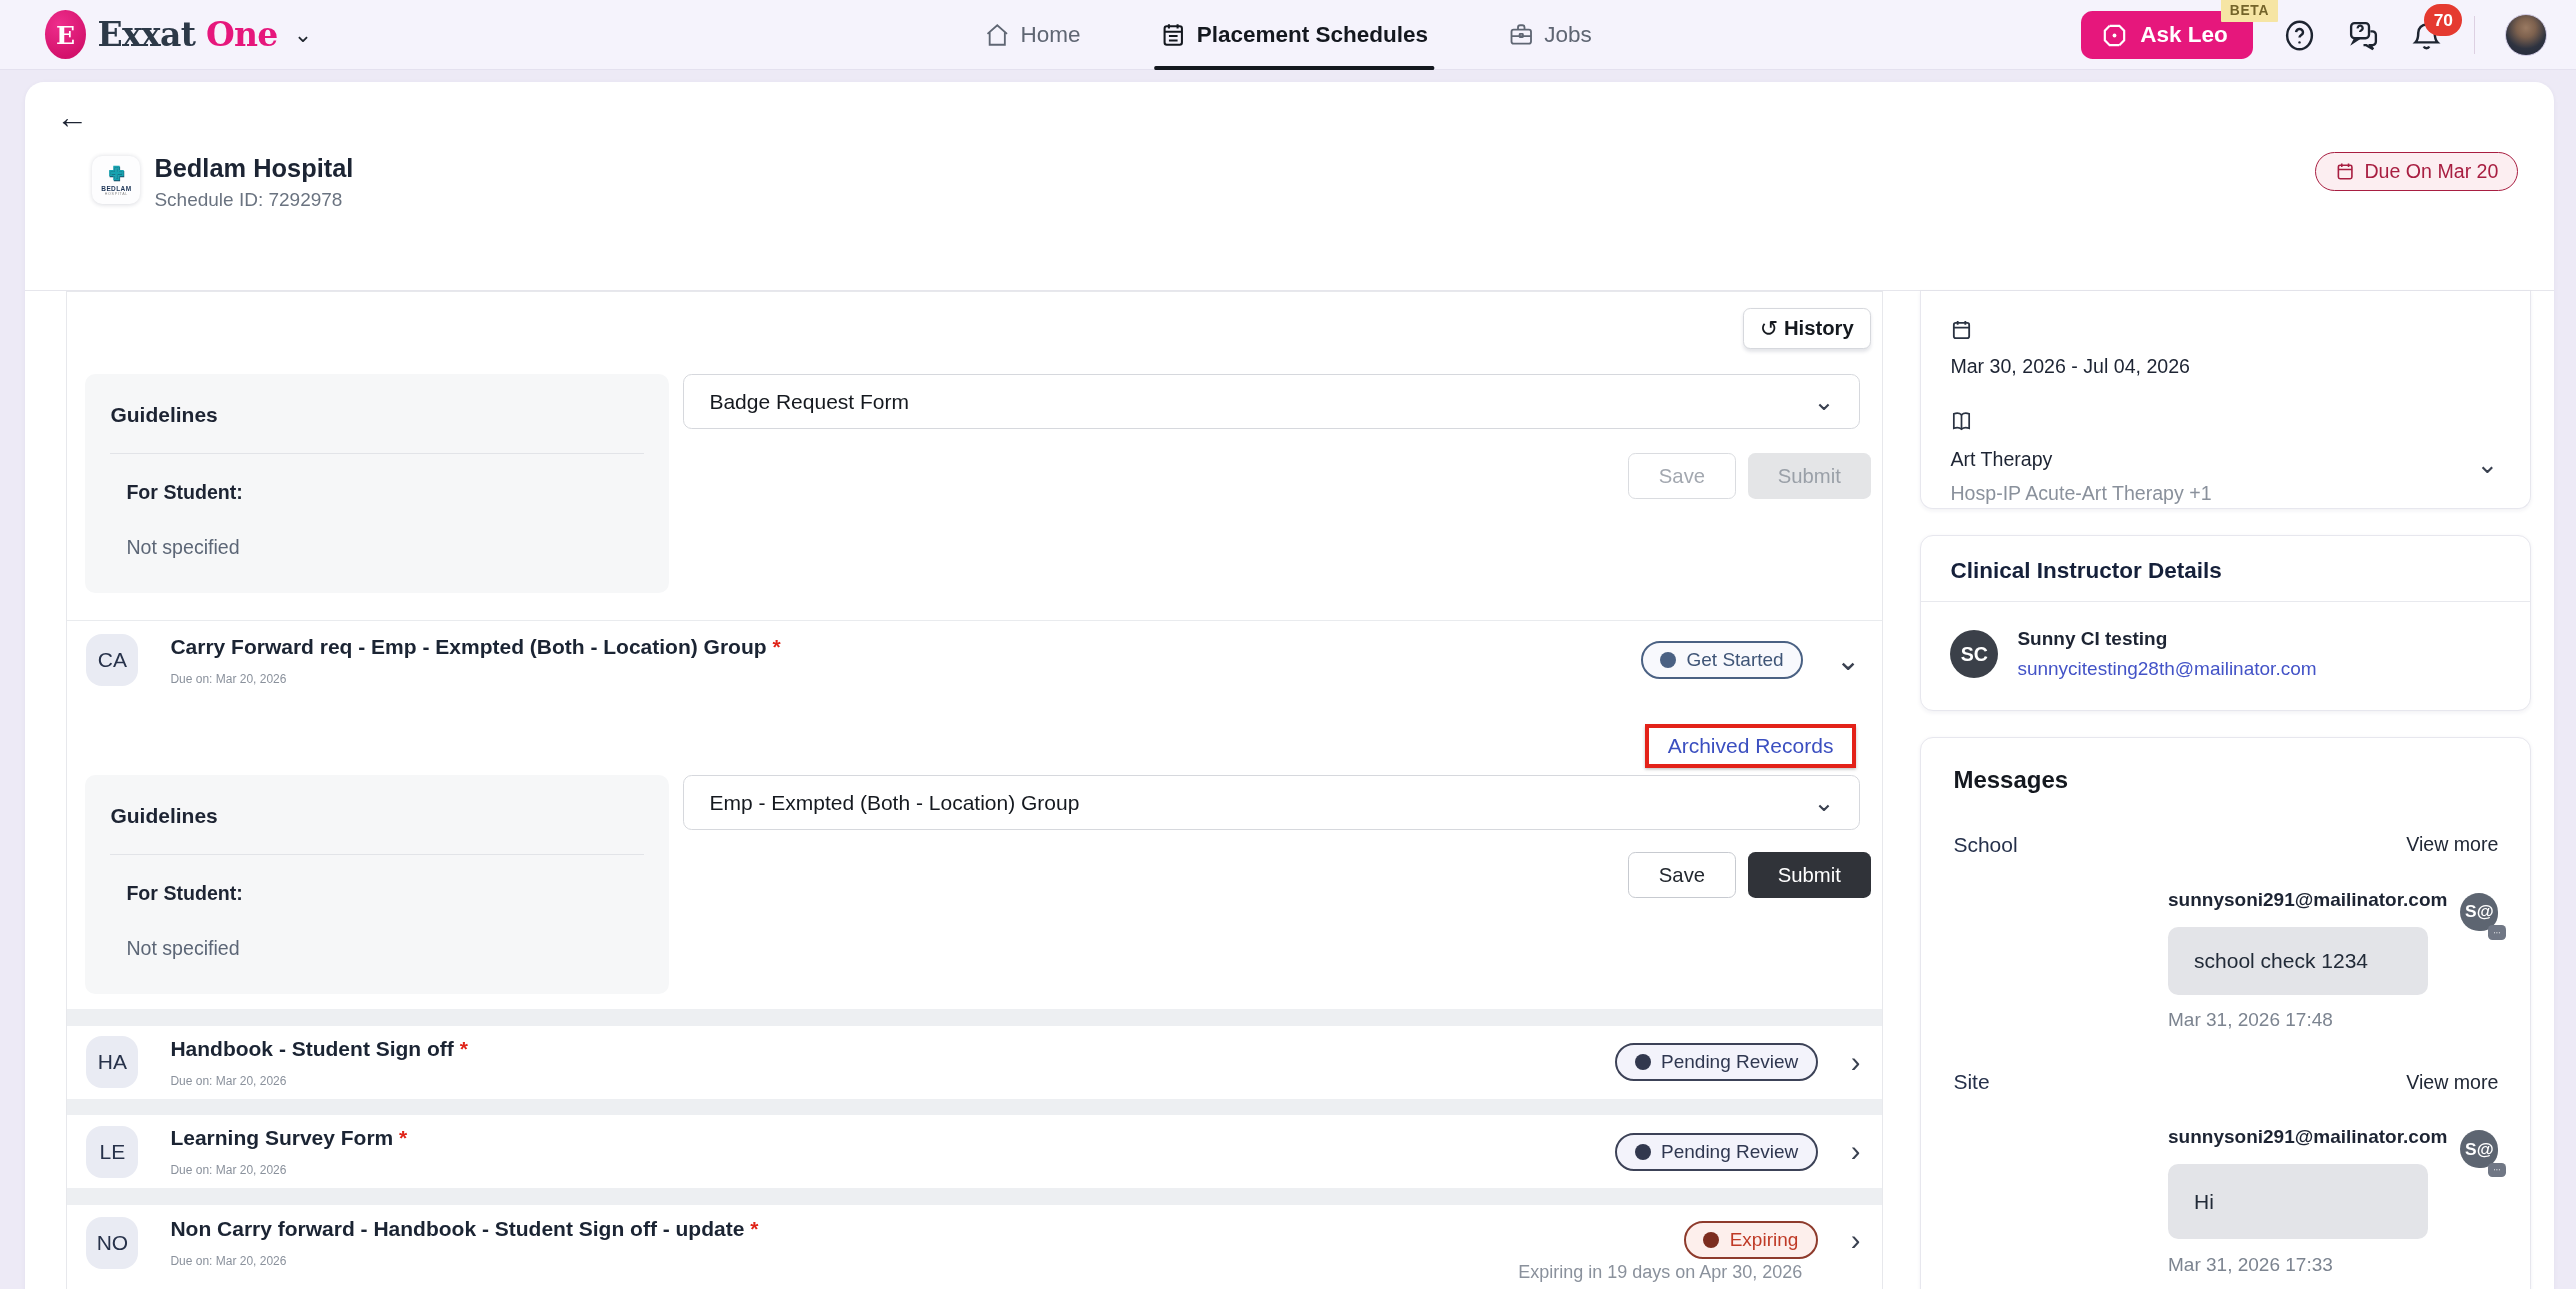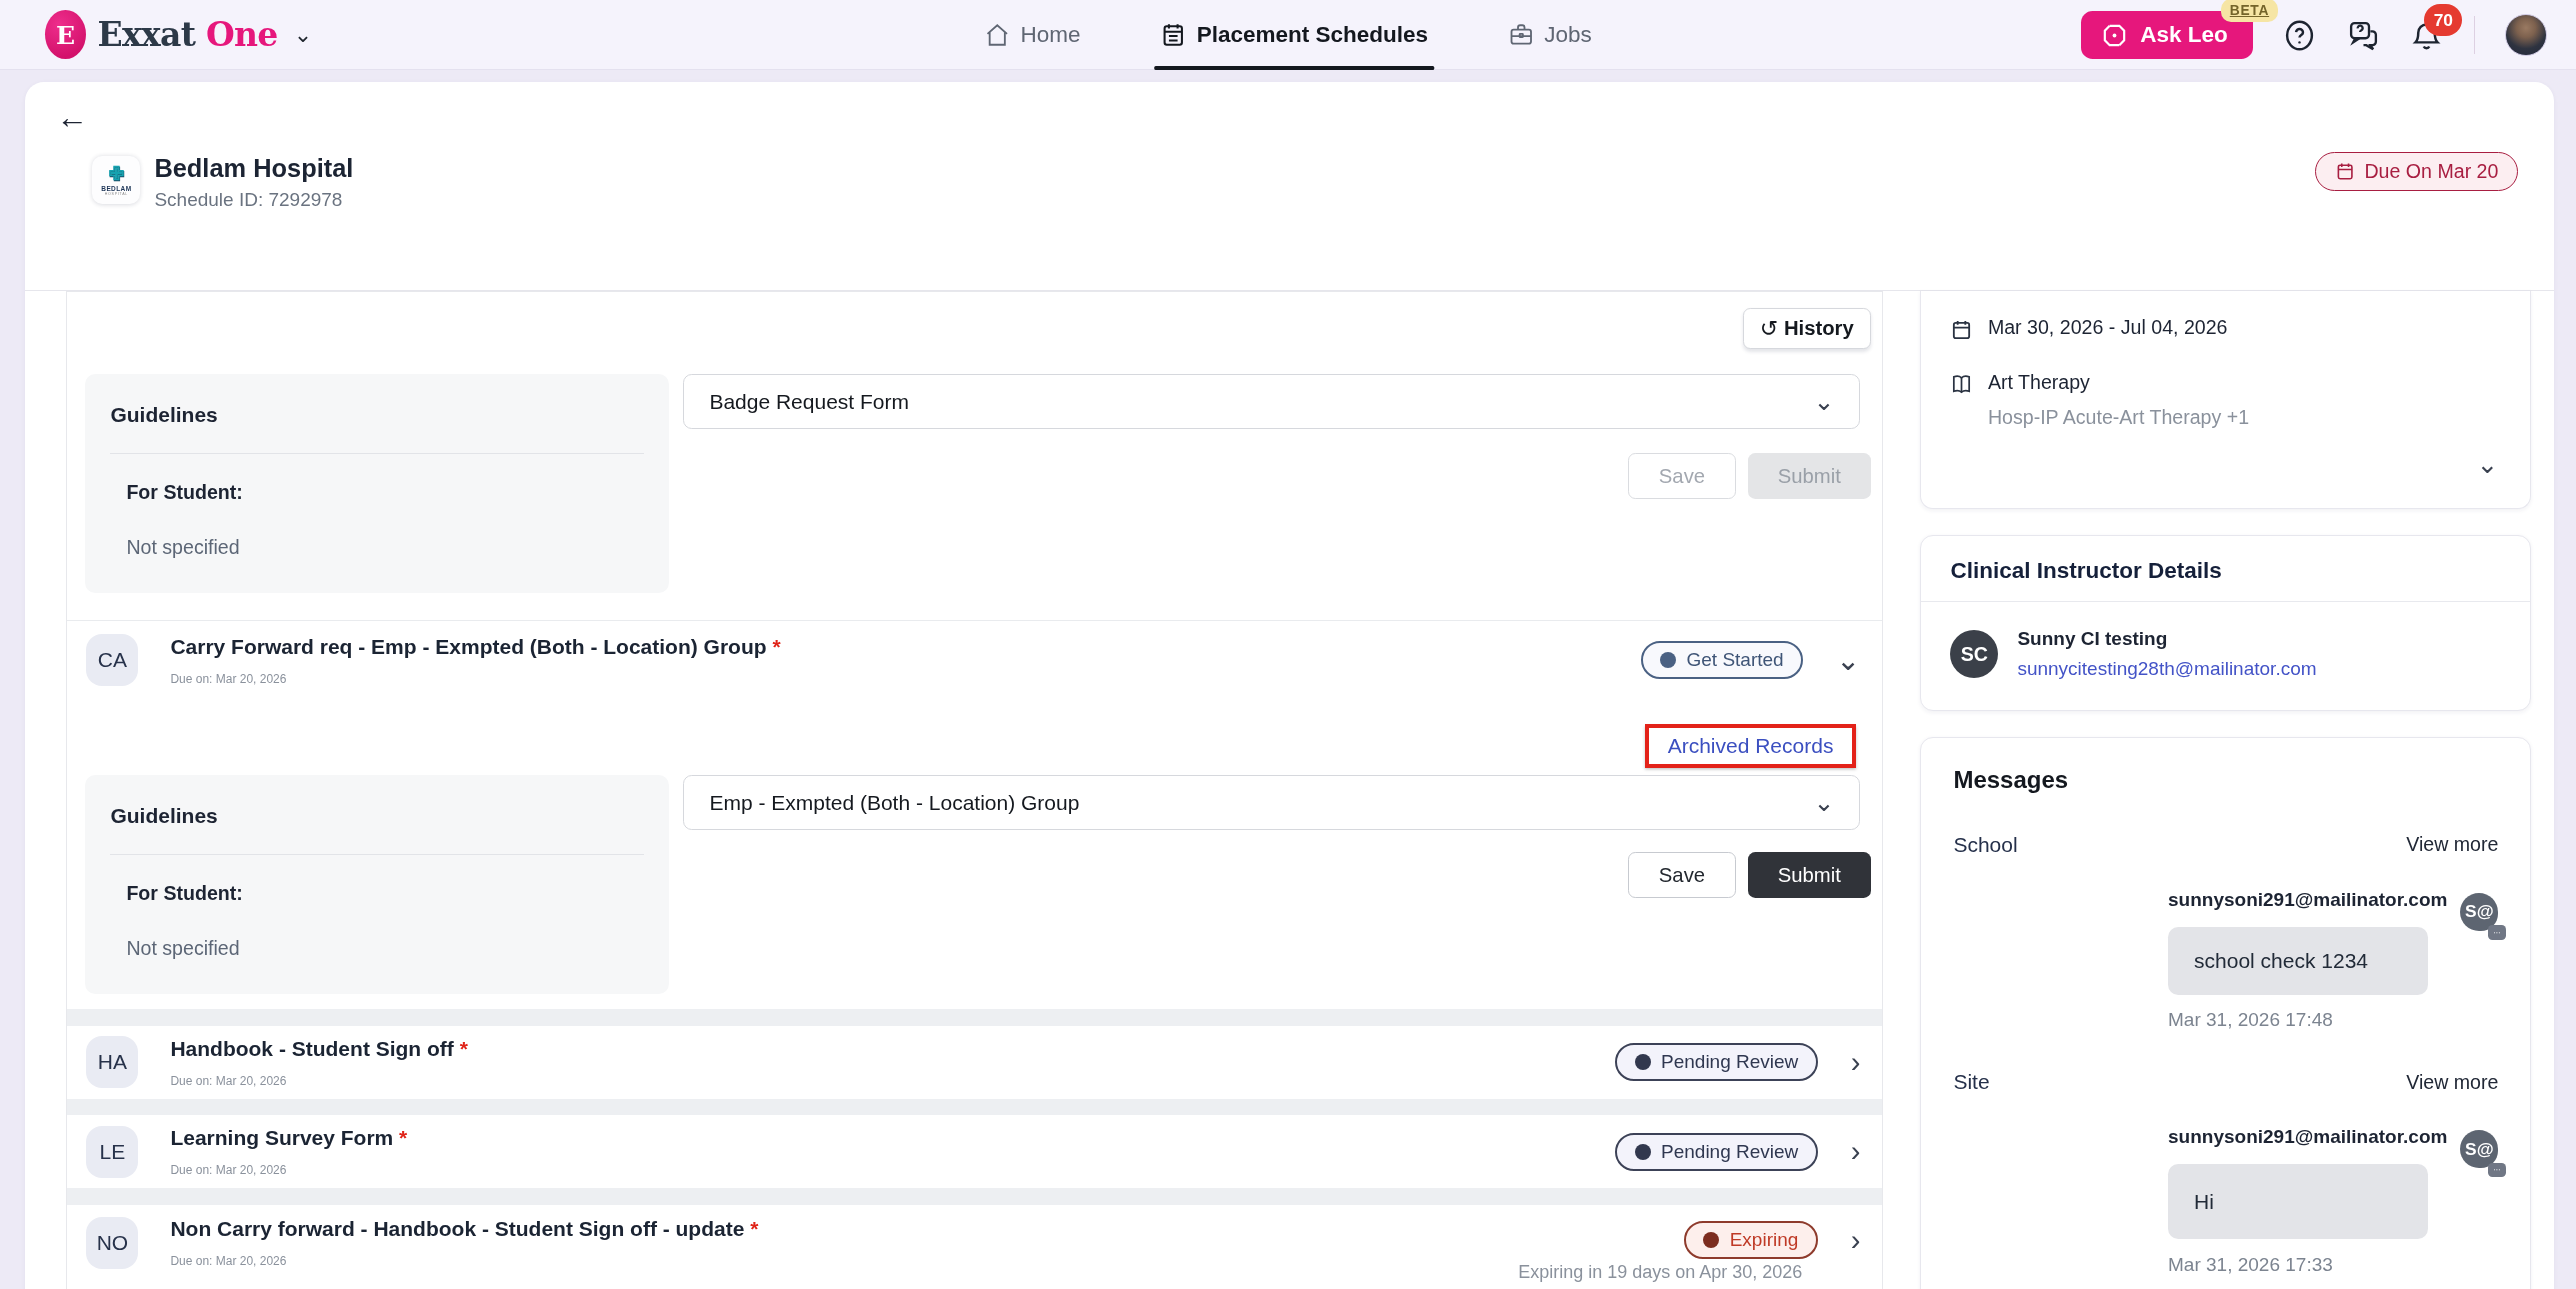--- a/index.html
+++ b/index.html
@@ -19,21 +19,21 @@
   .nav-center { position:absolute; left:50%; top:0; transform:translateX(-50%); height:70px; display:flex; align-items:center; gap:80px; }
   .nav-item { display:flex; align-items:center; gap:10.2px; font-size:22.5px; color:#5f6673; height:70px; position:relative; cursor:pointer;text-align:center; }
   .nav-item svg { width:26px; height:26px; stroke:#5f6673; }
   .nav-item.active { color:#14181f; font-weight:700; }
   .nav-item.active svg { stroke:#14181f; }
   .nav-item.active::after { content:""; position:absolute; left:-5.8px; right:-5.8px; bottom:0; height:4.4px; background:#14181f; border-radius:1.5px; }
 
   .nav-right { position:absolute; right:29px; top:0; height:70px; display:flex; align-items:center; gap:30.5px; }
   .askleo { position:relative; display:flex; align-items:center; gap:11.6px; background:#e6177c; color:#fff; font-weight:700; font-size:22.5px; height:48px; padding:0 25px 0 19px; border-radius:11.6px; }
   .askleo svg { width:29px; height:29px; }
-  .beta { position:absolute; right:-25px; top:-11.6px; background:#f6e5a4; color:#74642a; font-size:13.8px; font-weight:700; padding:3.6px 8.7px; border-radius:10px; letter-spacing:0.7px;text-decoration:underline; }
+  .beta { position:absolute; right:-25px; top:-11.6px; background:#f6e5a4; color:#74642a; font-size:13.8px; font-weight:700; padding:3.6px 8.7px; border-radius:1px; letter-spacing:0.7px; }
   .nav-icon { width:33px; height:33px; color:#1d2430; position:relative; }
   .nav-icon svg { width:33px; height:33px; stroke:#1d2430; }
   .nav-badge { position:absolute; top:-14.5px; right:-19px; min-width:38px; height:32px; border-radius:17.4px; background:#e53a30; color:#fff; font-size:17.4px; font-weight:700; display:flex; align-items:center; justify-content:center; padding:0 5.8px; }
   .nav-divider { width:0.7px; height:38px; background:#ddd0e2; }
   .avatar-photo { width:42px; height:42px; border-radius:50%; background:radial-gradient(circle at 50% 32%, #9a7a62 0%, #7d614e 28%, #2e3340 62%, #23283a 100%); border:1.5px solid #cfc9e2; }
 
   
   .main-card { position:absolute; left:25.4px; top:82px; width:2529px; height:1208px; background:#fff; border-radius:19px 19px 0 0; box-shadow:0 1.5px 5.8px rgba(40,30,80,.05); }
   .back-arrow { position:absolute; left:30.5px; top:19px; font-size:32px; color:#1d2433; line-height:1; cursor:pointer; }
   .hosp-logo { position:absolute; left:67px; top:74px; width:48px; height:48px; border-radius:10.2px; background:#fdfdfe; box-shadow:0 0.7px 4.4px rgba(30,40,70,.16); display:flex; flex-direction:column; align-items:center; justify-content:center; }
@@ -94,21 +94,21 @@
 
   .gap { height:16.7px; background:#edeff2; }
   .item-row { height:73px; display:flex; align-items:center; padding:0 22px 0 19px; background:#fff; position:relative; }
   .no-row { height:91px; align-items:flex-start; padding-top:11.6px; }
   .expiry-note { position:absolute; right:80px; top:57px; font-size:18px; color:#8a919c; }
 
   
   .sidebar { position:absolute; left:1895px; top:209px; width:611px; bottom:0; }
   .scard { position:absolute; left:0; width:611px; background:#fff; border:0.7px solid #e7e7ee; border-radius:13px; box-shadow:0 1.5px 4.4px rgba(40,30,80,.06); }
   .scard-a { top:0; height:218px; border-top:none; border-radius:0 0 13px 13px; padding:25px 29px; }
-  .srow { display:flex; gap:14.5px; font-size:19.6px; color:#1d2433; align-items:flex-start; }
+  .srow { display:flex; gap:14.5px; font-size:19.6px; color:#1d2433; align-items:flex-start;flex-direction:column; }
   .srow svg { width:23px; height:23px; stroke:#2a3342; flex:none; margin-top:1.5px; }
   .srow .sub { font-size:19.6px; color:#8a919c; margin-top:11.6px; }
   .scard-a .caret-r { position:absolute; right:32px; top:158px; font-size:26px; color:#3a4150; }
   .scard-b { top:244px; height:176px; }
   .sb-title { font-size:22.5px; font-weight:700; color:#15203a; padding:22px 29px 17.4px 29px; border-bottom:0.7px solid #e8e9ee; }
   .ci-row { display:flex; align-items:center; gap:19px; padding:26px 29px; }
   .ci-avatar { width:48px; height:48px; border-radius:50%; background:#3b4049; color:#fff; font-size:19.6px; font-weight:700; display:flex; align-items:center; justify-content:center; }
   .ci-name { font-size:19px; font-weight:700; color:#1d2433; }
   .ci-email { font-size:19px; color:#4353c7; margin-top:7.3px; cursor:pointer; }
   .scard-c { top:446px; bottom:-22px; padding:17.4px 32px; }

